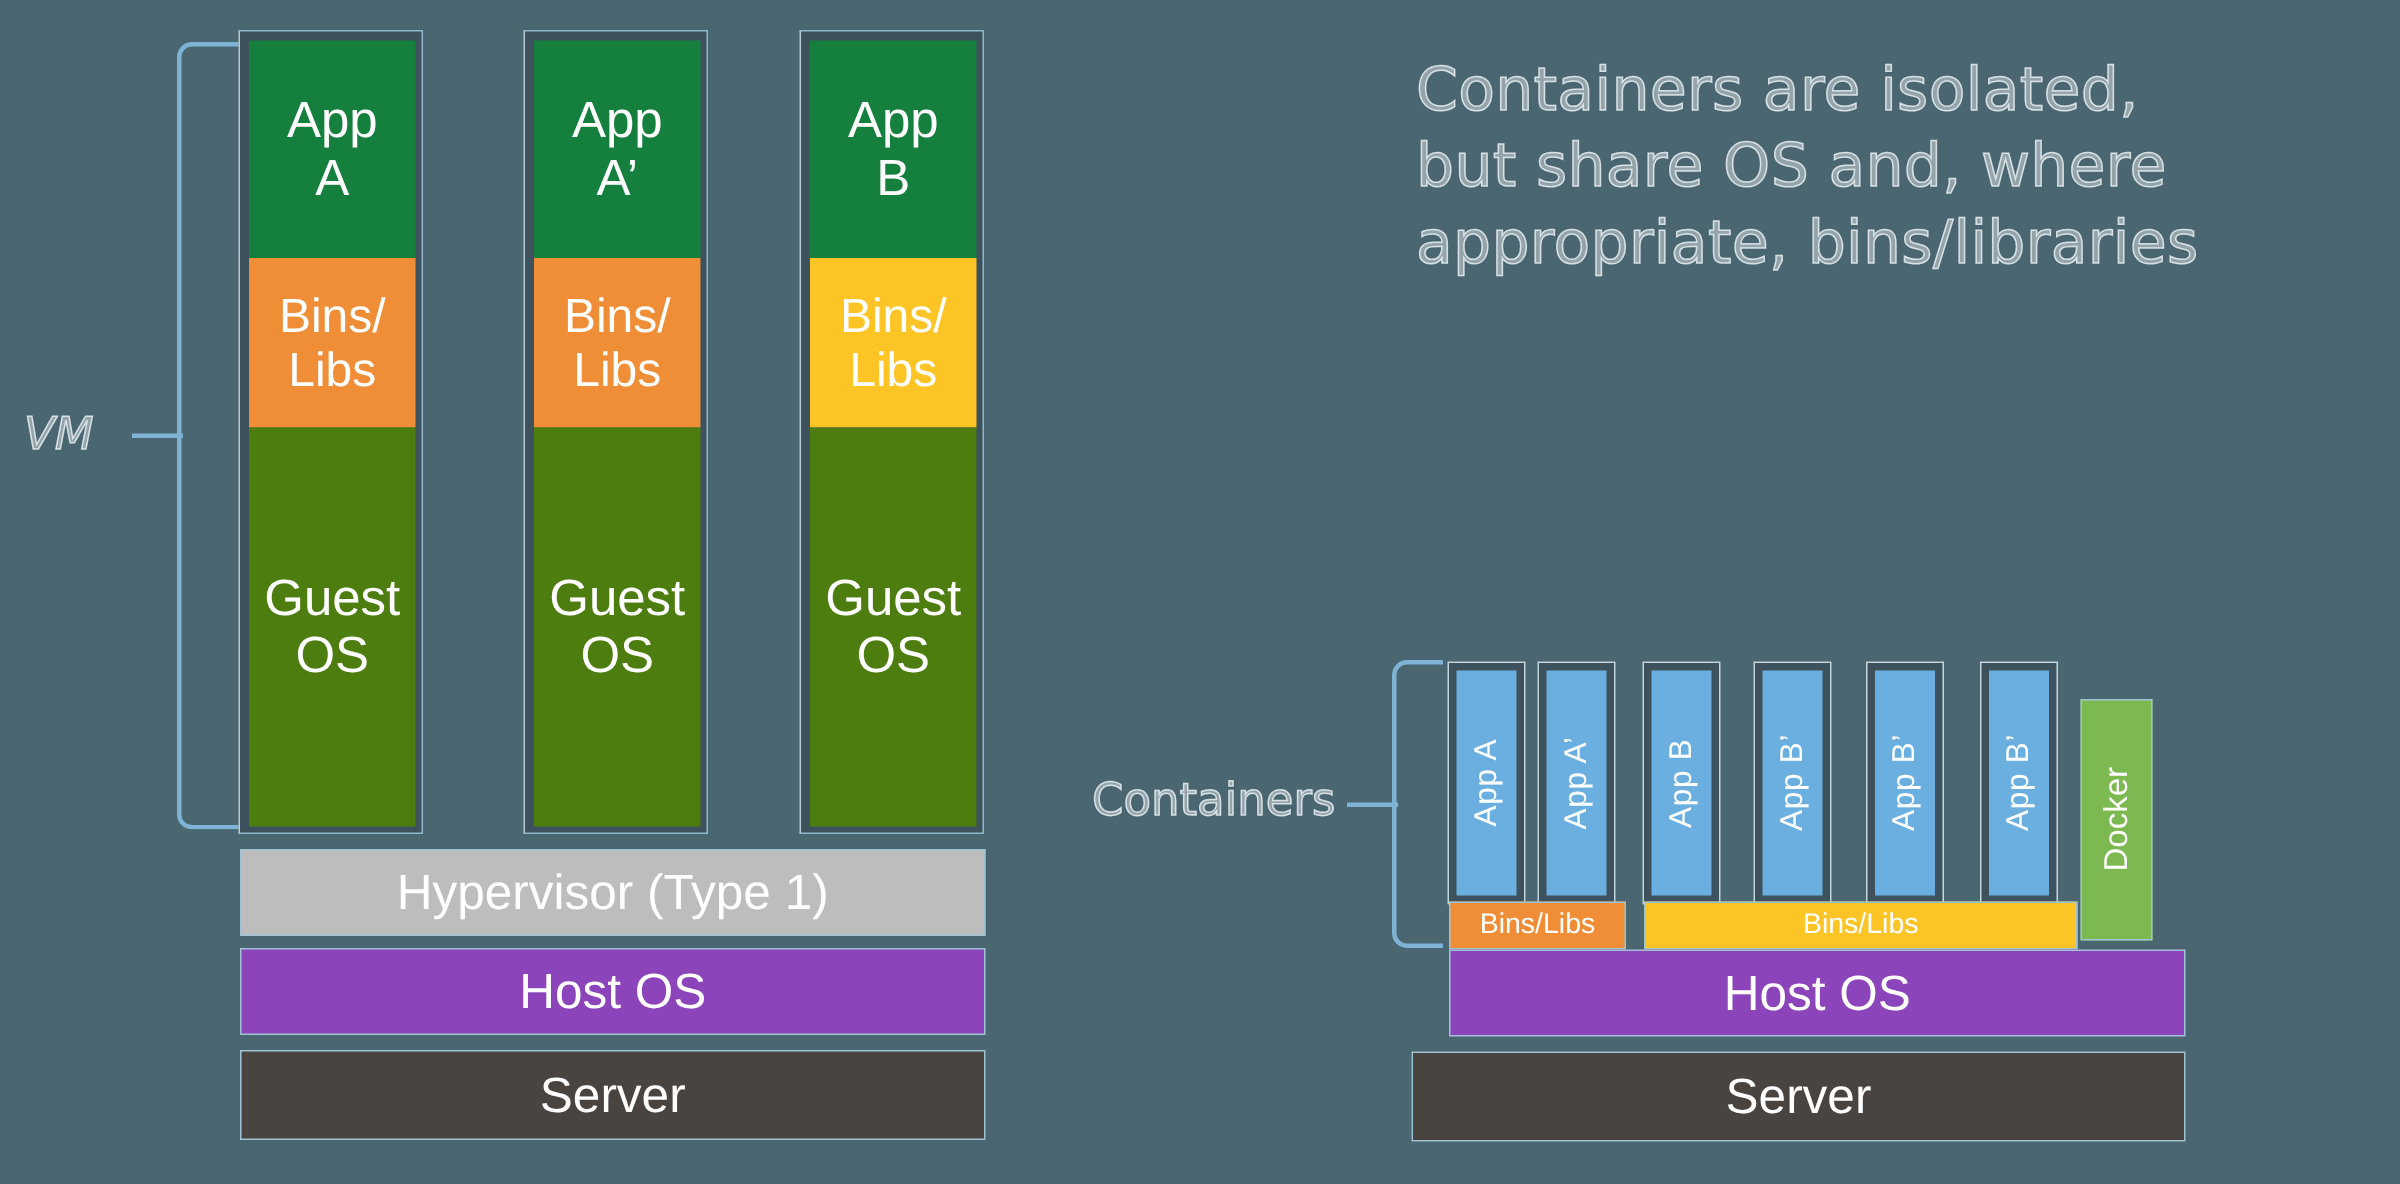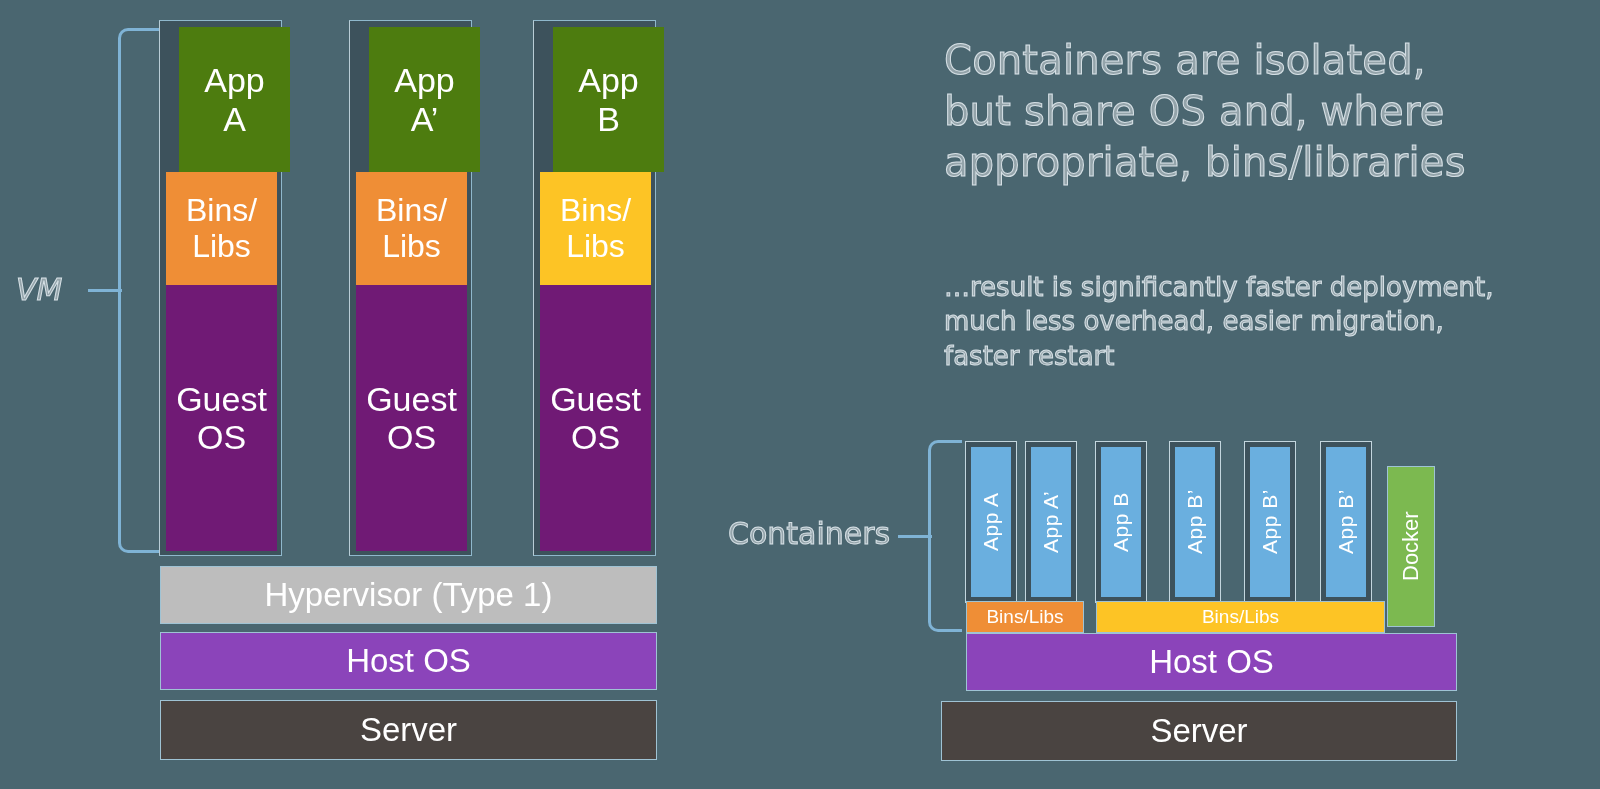--- a/index.html
+++ b/index.html
@@ -32,24 +32,24 @@
     white-space: pre-line;
   }
   
   .vm-col-frame {
     position: absolute;
     box-sizing: border-box;
     background: #3d525c;
     border: 1px solid #8fb8cc;
     border-left-color: #b9cdd6;
   }
-  .vm-app   { background: #4d7c0f; font-size: 34px; margin-left: 13px; }
+  .vm-app   { background: #15803d; font-size: 34px; }
   .vm-bins-o{ background: #ef8e36; font-size: 32px; }
   .vm-bins-y{ background: #fdc425; font-size: 32px; }
-  .vm-guest { background: #701a75; font-size: 34px; }
+  .vm-guest { background: #4d7c0f; font-size: 34px; }
 
   .hyper  { background: #bdbdbd; font-size: 33px; border:1px solid #9fc3d4; box-sizing:border-box;}
   .hostos { background: #8b44ba; font-size: 33px; border:1px solid #9fc3d4; box-sizing:border-box;}
   .server { background: #4a4441; font-size: 33px; border:1px solid #9fc3d4; box-sizing:border-box;}
 
   
   .ct-frame {
     position: absolute;
     box-sizing: border-box;
     background: #3d525c;
@@ -146,23 +146,20 @@
   </div>
 
   <div class="box hyper" style="left:160px; top:566px; width:497px; height:58px;">Hypervisor (Type 1)</div>
   <div class="box hostos" style="left:160px; top:632px; width:497px; height:58px;">Host OS</div>
   <div class="box server" style="left:160px; top:700px; width:497px; height:60px;">Server</div>
 
   <div class="outline-text headline" style="left:944px; top:35px; width:620px;">Containers are isolated,
 but share OS and, where
 appropriate, bins/libraries</div>
 
-  <div class="outline-text subline" style="left:944px; top:270px; width:620px;">…result is significantly faster deployment,
-much less overhead, easier migration,
-faster restart</div>
 
   <div class="bracket" style="left:928px; top:440px; width:34px; height:192px;"></div>
   <div class="bracket-tick" style="left:898px; top:535px; width:34px;"></div>
   <div class="outline-text label-container" style="left:728px; top:516px;">Containers</div>
 
   <div class="ct-frame" style="left:965px; top:441px; width:52px; height:162px;">
     <div class="box ct-app" style="left:5px; top:5px; width:40px; height:150px;">App A</div>
   </div>
   <div class="ct-frame" style="left:1025px; top:441px; width:52px; height:162px;">
     <div class="box ct-app" style="left:5px; top:5px; width:40px; height:150px;">App A’</div>

